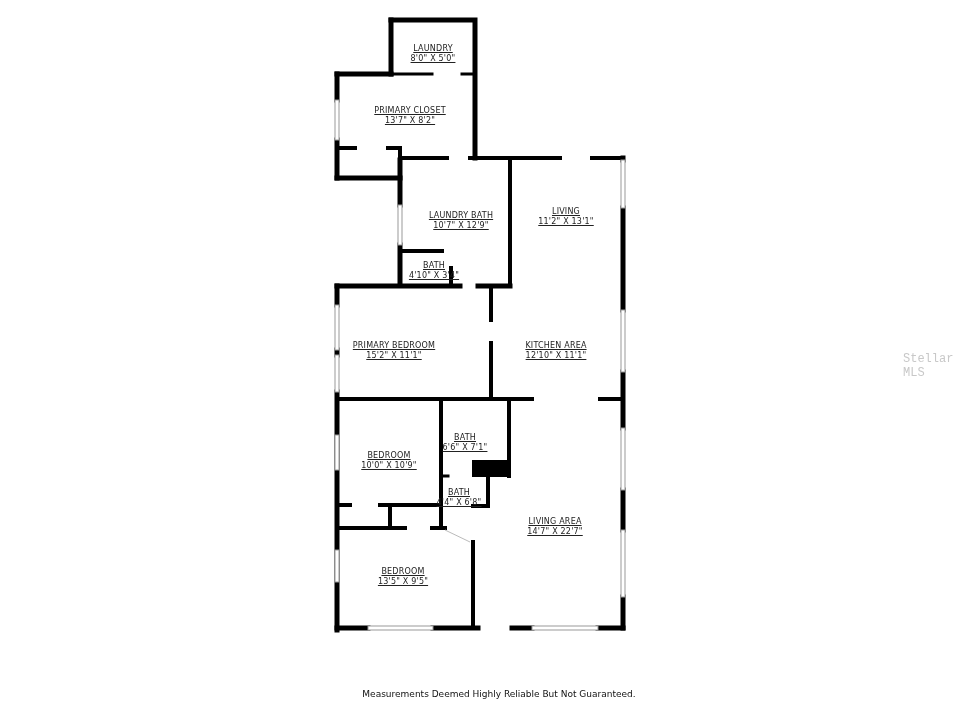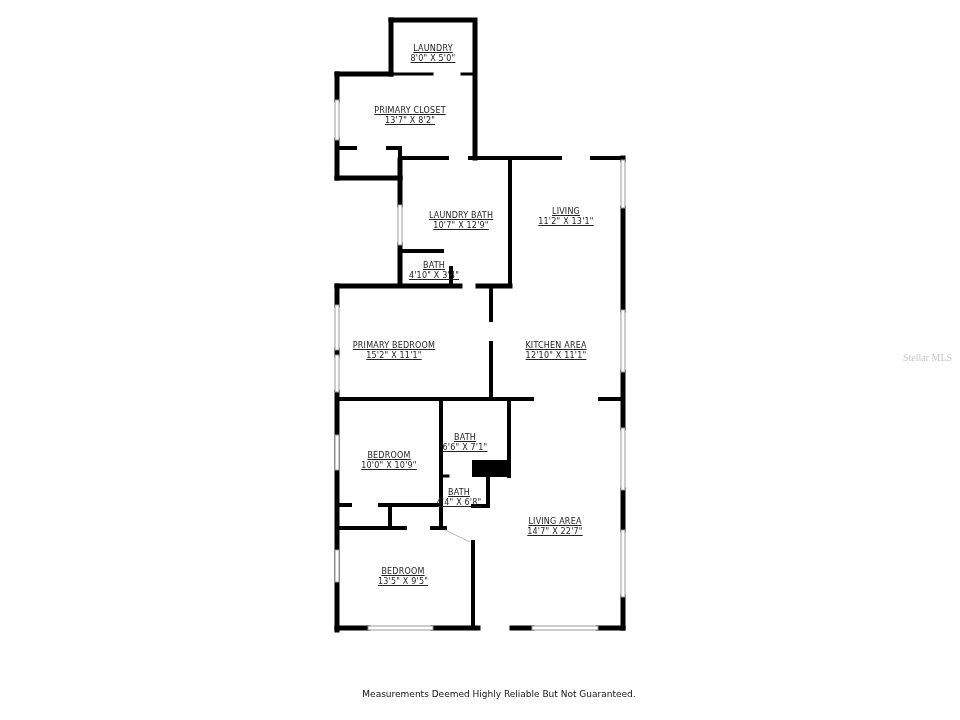--- a/index.html
+++ b/index.html
@@ -5,22 +5,22 @@
   html, body { margin: 0; padding: 0; background: #ffffff; }
   body { width: 960px; height: 720px; position: relative; overflow: hidden;
          font-family: "DejaVu Sans", sans-serif; }
   #plan { position: absolute; left: 0; top: 0; }
   .room-label { position: absolute; text-align: center; color: #222;
                 font-size: 8px; line-height: 10px; letter-spacing: 0.2px;
                 transform: translateX(-50%); white-space: nowrap; text-decoration: underline; }
   .room-label .name, .room-label .dim { display: block; }
   .footer { position: absolute; left: 0; width: 960px; top: 689px; text-align: center;
             font-size: 9px; color: #111; padding-left: 19px; }
-  .watermark { position: absolute; left: 903px; top: 352px; font-size: 10px; color: #c8c8c8;
-               font-family: Liberation Serif, serif; }
+  .watermark { position: absolute; left: 903px; top: 352px; font-size: 12px; color: #c8c8c8;
+               font-family: Liberation Mono, monospace; }
 </style>
 </head>
 <body>
 
 <svg id="plan" width="960" height="720" viewBox="0 0 960 720">
   <g stroke="#000" stroke-width="5" fill="none" stroke-linecap="square">
 
     <path d="M391 20 L475 20 L475 158"></path>
     <path d="M391 20 L391 74"></path>
     <path d="M391 74 L432 74 M462 74 L475 74" stroke-width="3"></path>

